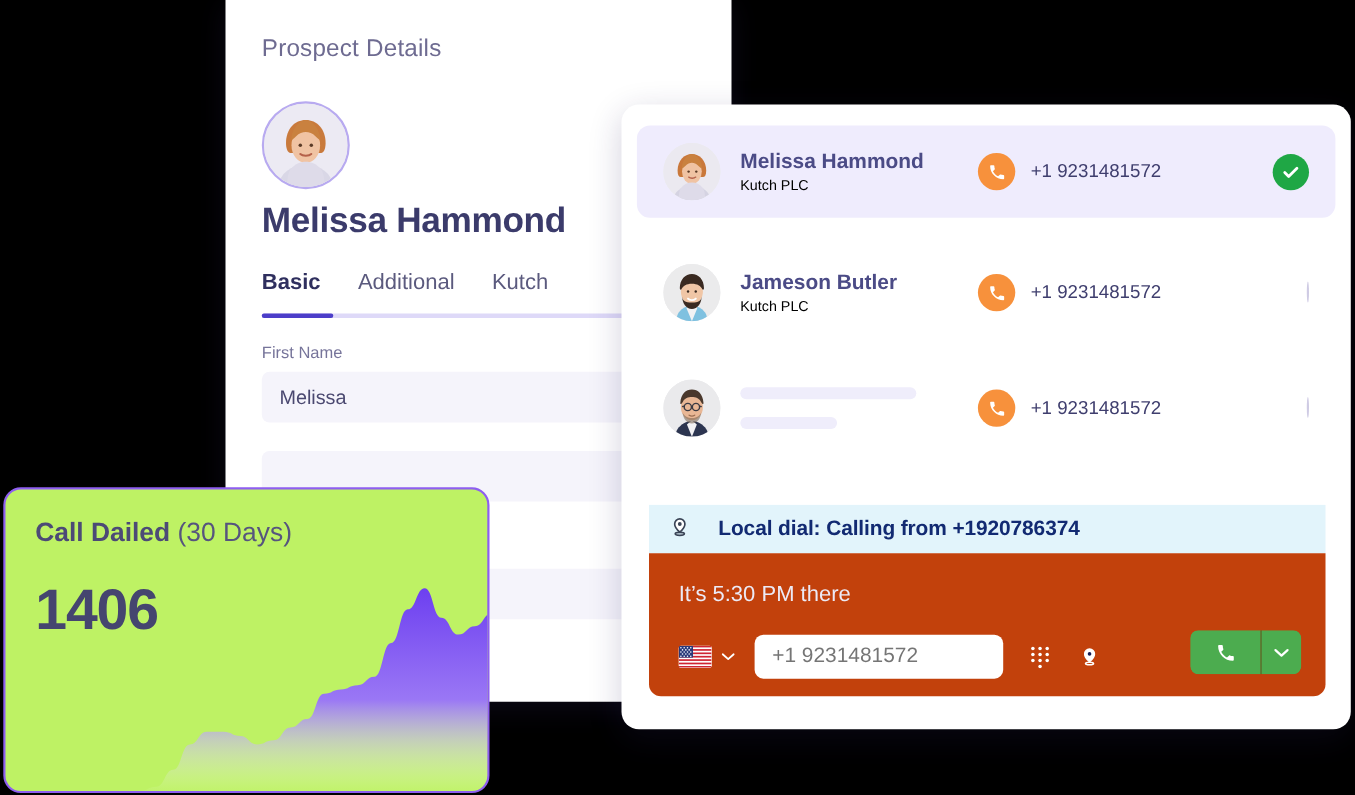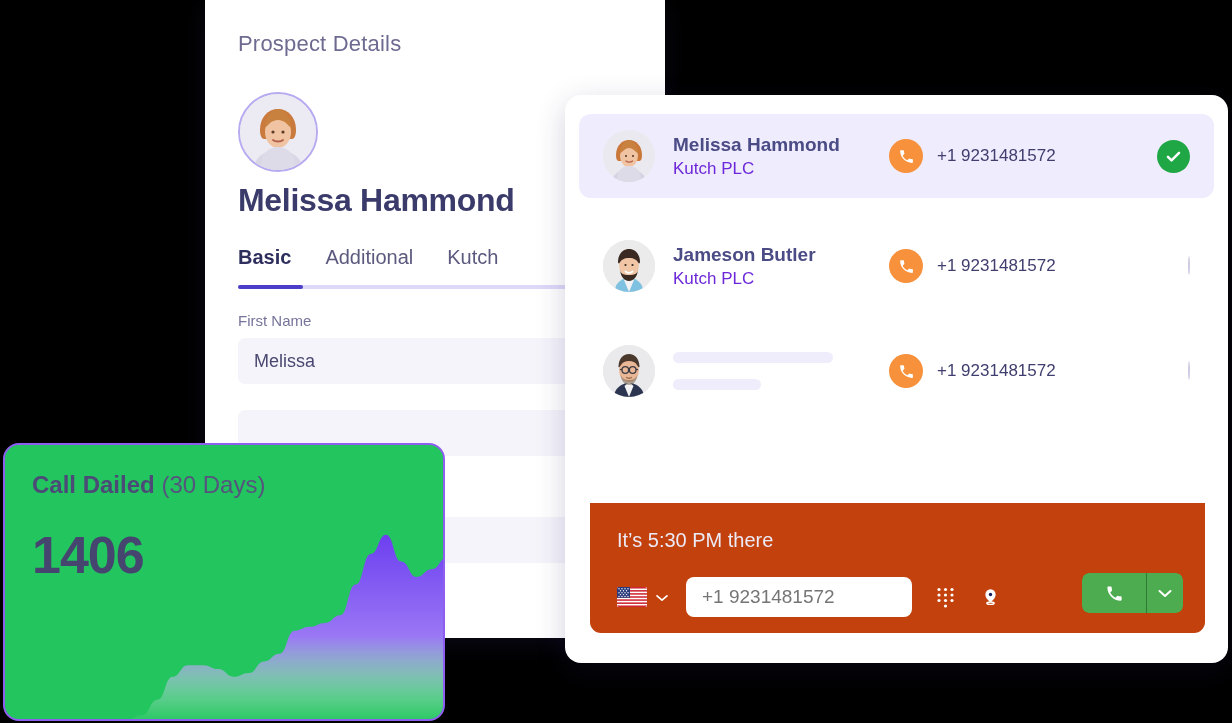--- a/index.html
+++ b/index.html
@@ -75,21 +75,21 @@
   }
   .contact-row.r1 { top: 19px; background: #efecfd; border-radius: 12px; }
   .contact-row.r2 { top: 129px; align-items: center; }
   .contact-row.r3 { top: 234px; }
   .av {
     width: 52px; height: 52px; border-radius: 50%; margin-left: 24px;
     background: #ececed; overflow: hidden; flex: 0 0 52px;
   }
   .c-text { margin-left: 18px; width: 210px; }
   .c-name { font-size: 19px; font-weight: 700; color: #4b4b86; line-height: 1.25; }
-  .c-org  { font-size: 17px; color: #6d28d9; margin-top: 2px; }
+  .c-org  { font-size: 13px; color: #000000; margin-top: 2px; }
   .skel { background: #efedfb; border-radius: 7px; height: 11px; }
   .skel.a { width: 160px; }
   .skel.b { width: 88px; margin-top: 16px; }
   .c-phone { display: flex; align-items: center; margin-left: 6px; }
   .phone-ic {
     width: 34px; height: 34px; border-radius: 50%;
     background: #f7913c; display: flex; align-items: center; justify-content: center;
     flex: 0 0 34px;
   }
   .c-num { font-size: 17px; color: #3f3e6e; margin-left: 14px; white-space: nowrap; }
@@ -151,21 +151,21 @@
   .call-caret {
     background: #4cac4f; width: 36px;
     display: flex; align-items: center; justify-content: center; cursor: pointer;
     border-radius: 0 7px 7px 0;
   }
 
   
   .chart-card {
     position: absolute; left: 3px; top: 443px;
     width: 442px; height: 278px;
-    background: #22c55e; border: 2px solid #8e5ef0;
+    background: #bef264; border: 2px solid #8e5ef0;
     border-radius: 16px; overflow: hidden; z-index: 5;
   }
   .chart-title {
     position: absolute; left: 27px; top: 26px;
     font-size: 24px; color: #56547e;
   }
   .chart-title b { font-weight: 700; color: #4c4a76; }
   .chart-value {
     position: absolute; left: 27px; top: 80px;
     font-size: 52px; font-weight: 800; color: #45456f; letter-spacing: -1px;
@@ -314,20 +314,30 @@
               <path d="M6.6 10.8c1.4 2.8 3.8 5.2 6.6 6.6l2.2-2.2c.3-.3.7-.4 1-.2 1.2.4 2.4.6 3.6.6.6 0 1 .4 1 1V20c0 .6-.4 1-1 1C10.6 21 3 13.4 3 4c0-.6.4-1 1-1h3.4c.6 0 1 .4 1 1 0 1.3.2 2.5.6 3.6.1.4 0 .7-.2 1l-2.2 2.2z"></path>
             </svg>
         </span>
         <span class="c-num">+1 9231481572</span>
       </div>
       <div class="c-sel">
         <span class="check-off"></span>
       </div>
     </div>
 
+    <div class="local-banner">
+      <span>
+        <svg width="20" height="22" viewBox="0 0 24 24" fill="none" stroke="#3a4456" stroke-width="1.8">
+          <path d="M12 3.2c-3.1 0-5.6 2.5-5.6 5.6 0 4 5.6 9 5.6 9s5.6-5 5.6-9c0-3.1-2.5-5.6-5.6-5.6z" fill="#ffffff"></path>
+          <circle cx="12" cy="8.8" r="2.1" fill="#3a4456" stroke="none"></circle>
+          <ellipse cx="12" cy="19.6" rx="5" ry="1.6" fill="none"></ellipse>
+        </svg>
+      </span>
+      <span class="local-text">Local dial: Calling from +1920786374</span>
+    </div>
 
     <div class="dial-panel">
       <div class="dial-time">It’s 5:30 PM there</div>
 
       <div class="dial-controls">
         <span class="flag-wrap">
           <span class="flag">
             <svg width="30" height="20" viewBox="0 0 30 20">
               <rect width="30" height="20" fill="#ffffff"></rect>
               <g fill="#cf2533">

